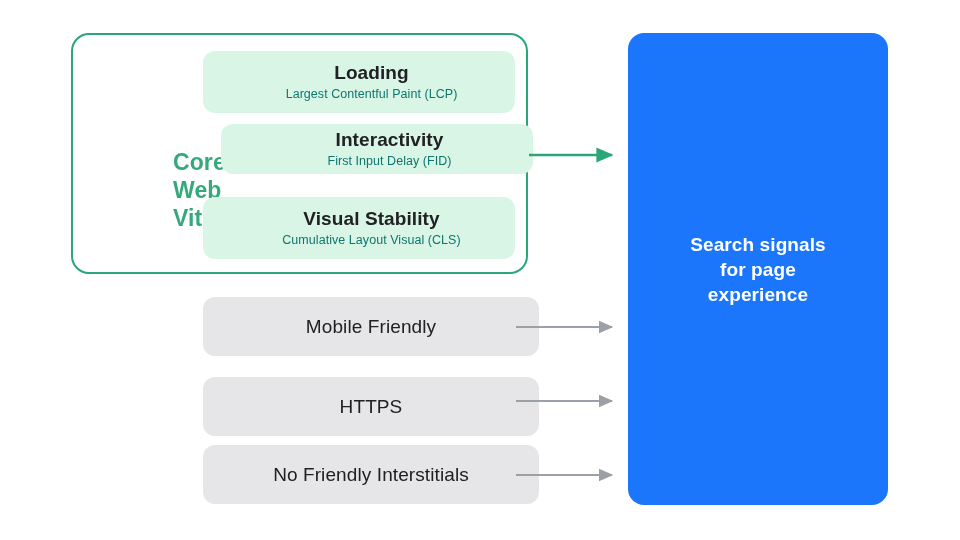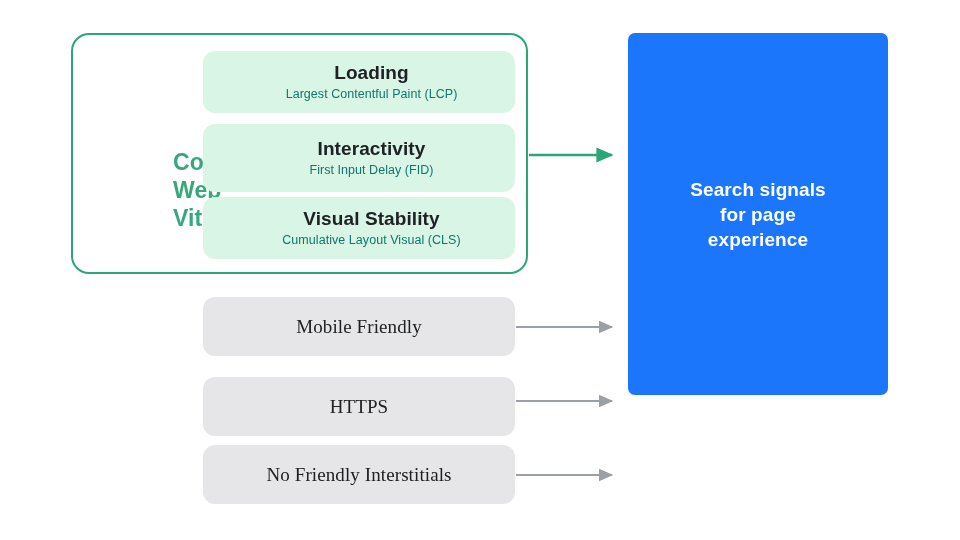--- a/index.html
+++ b/index.html
@@ -53,21 +53,21 @@
     background: #D9F5E5;
     border-radius: 12px;
     display: flex;
     flex-direction: column;
     align-items: center;
     justify-content: center;
     box-sizing: border-box;
     padding-left: 25px;
   }
   .metric-card.c0 { top: 51px;  height: 62px; }
-  .metric-card.c1 { top: 124px; height: 68px; }
+  .metric-card.c1 { top: 124px; height: 50px; margin-left: 18px; }
   .metric-card.c2 { top: 197px; height: 62px; }
 
   .metric-title {
     color: #202124;
     font-size: 19px;
     font-weight: bold;
     line-height: 23px;
     letter-spacing: 0.1px;
   }
   .metric-sub {
@@ -76,51 +76,50 @@
     font-weight: normal;
     line-height: 17px;
     margin-top: 2px;
     letter-spacing: 0.05px;
   }
 
   
   .signal-card {
     position: absolute;
     left: 203px;
-    width: 312px;
+    width: 336px;
     height: 59px;
     background: #E6E6E8;
     border-radius: 12px;
     display: flex;
     align-items: center;
     justify-content: center;
     box-sizing: border-box;
-    font-family: Liberation Serif, serif;
   }
   .signal-card.s0 { top: 297px; }
   .signal-card.s1 { top: 377px; }
   .signal-card.s2 { top: 445px; }
 
   .signal-label {
     color: #202124;
     font-size: 19px;
     font-weight: normal;
     line-height: 23px;
     letter-spacing: 0.1px;
   }
 
   
   .search-box {
     position: absolute;
     left: 628px;
     top: 33px;
     width: 260px;
-    height: 362px;
+    height: 472px;
     background: #1B76FC;
-    border-radius: 7px;
+    border-radius: 16px;
     display: flex;
     align-items: center;
     justify-content: center;
     box-sizing: border-box;
   }
   .search-box-text {
     color: #ffffff;
     font-size: 19px;
     font-weight: bold;
     line-height: 25px;

